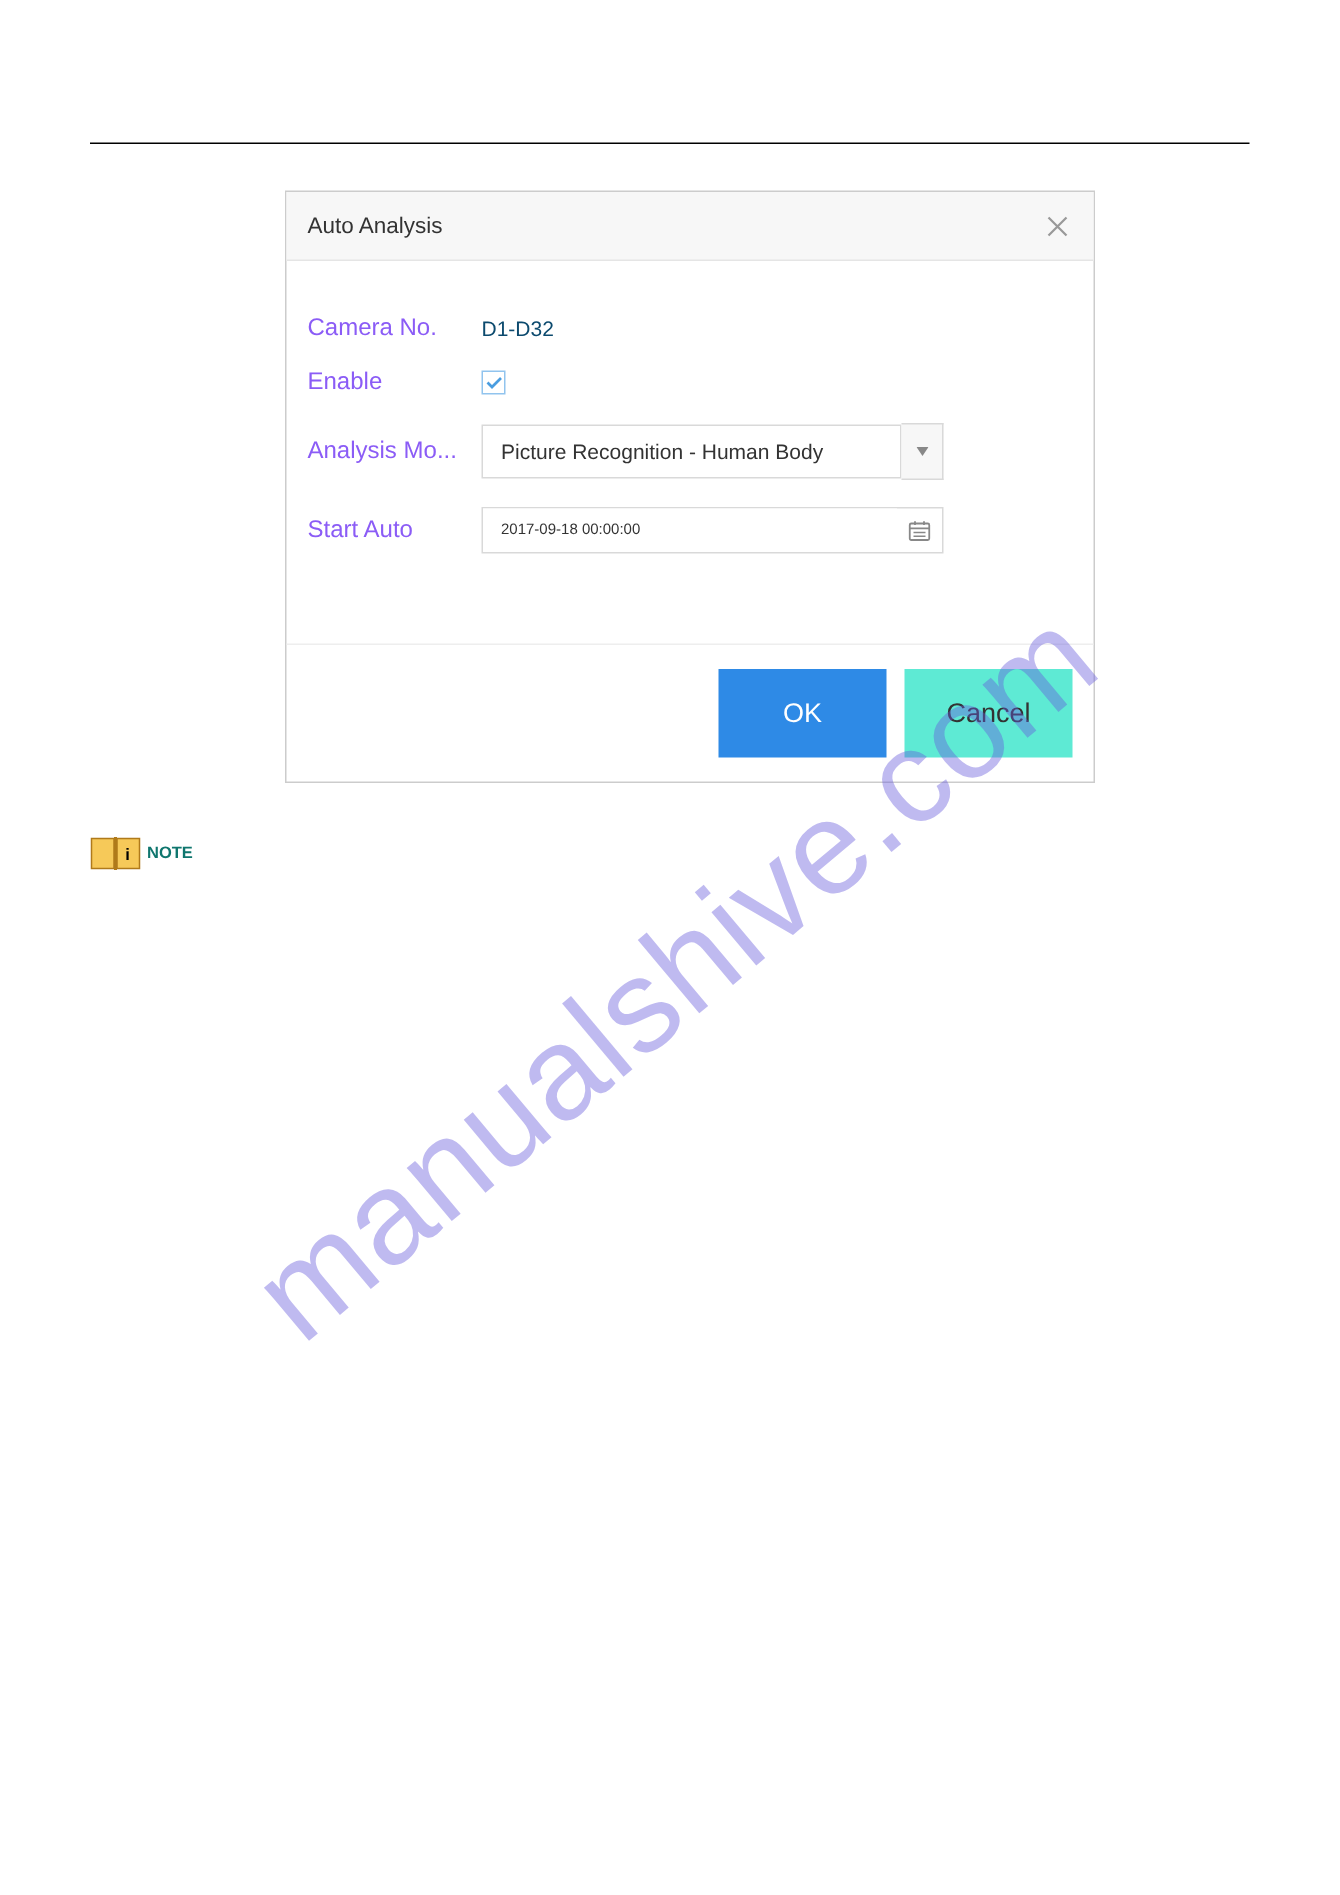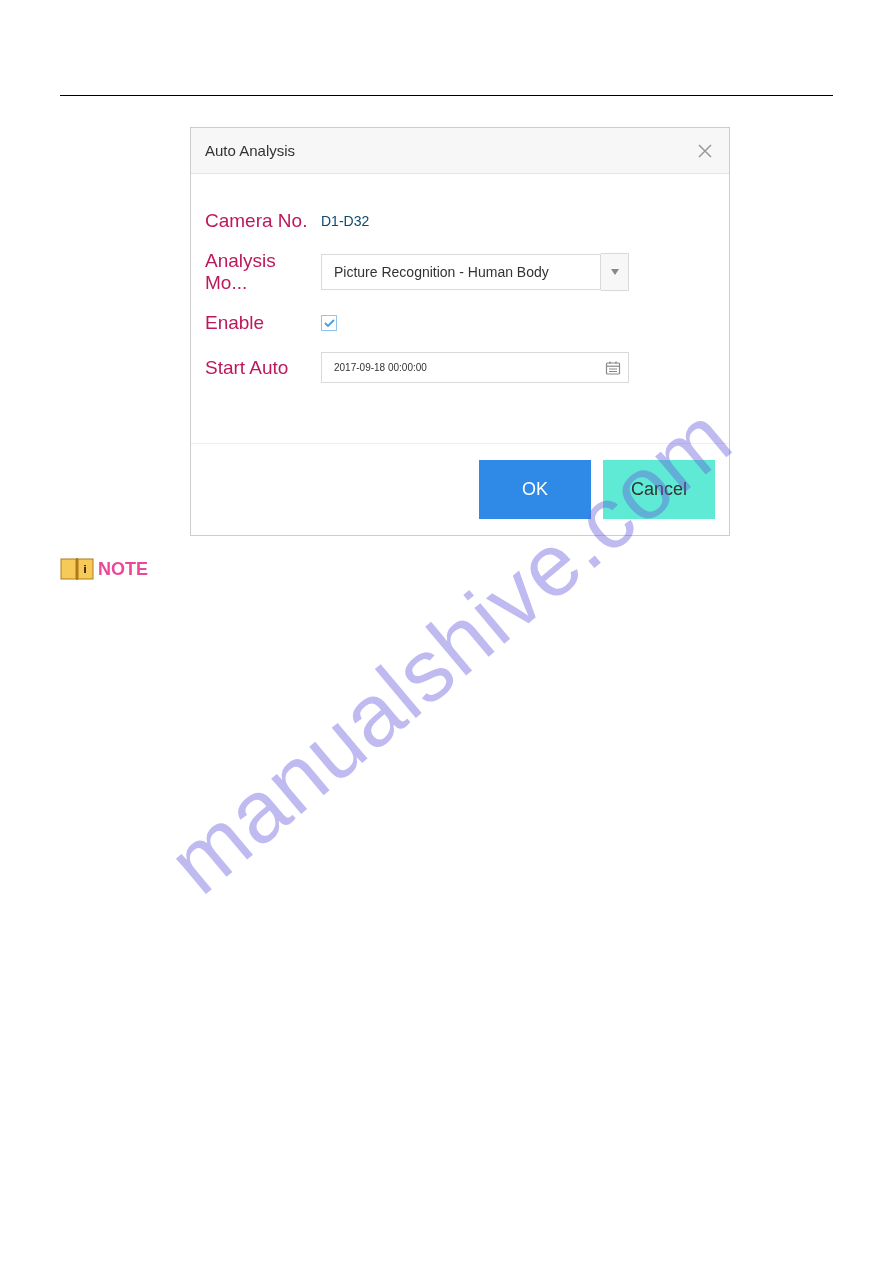--- a/index.html
+++ b/index.html
@@ -51,22 +51,22 @@
   .dialog-body {
     padding: 18px 14px 42px 14px;
   }
   .form-row {
     display: flex;
     align-items: center;
     margin: 18px 0;
   }
   .form-label {
     width: 116px;
-    font-size: 19px;
-    color: #be185d;
+    font-size: 16px;
+    color: #8b5cf6;
   }
   .form-value {
     font-size: 14px;
     color: #0c4a6e;
   }
   .select-wrap {
     display: flex;
     align-items: center;
     flex: 1;
     max-width: 308px;
@@ -150,23 +150,23 @@
     gap: 2px;
   }
   .note-icon {
     width: 36px;
     height: 26px;
     display: flex;
     align-items: center;
     justify-content: center;
   }
   .note-label {
-    font-size: 18px;
+    font-size: 11px;
     font-weight: bold;
-    color: #ec4899;
+    color: #0f766e;
   }
   .watermark {
     position: absolute;
     top: 300px;
     left: 100px;
     width: 700px;
     height: 700px;
     pointer-events: none;
     font-size: 88px;
     color: rgba(102, 90, 220, 0.42);
@@ -194,38 +194,38 @@
   </div>
 
   <div class="dialog-body">
 
     <div class="form-row">
       <span class="form-label">Camera No.</span>
       <span class="form-value">D1-D32</span>
     </div>
 
     <div class="form-row">
+      <span class="form-label">Enable</span>
+      <span class="checkbox">
+        <svg viewBox="0 0 11 9">
+            <path d="M1 4 L4 7 L10 1" stroke="#4a9de0" stroke-width="1.8" fill="none"></path>
+          </svg>
+      </span>
+    </div>
+
+    <div class="form-row">
       <span class="form-label">Analysis Mo...</span>
       <div class="select-wrap">
         <div class="select-input">Picture Recognition - Human Body</div>
         <div class="select-caret">
           <svg viewBox="0 0 8 6">
               <path d="M0 0 L8 0 L4 6 Z"></path>
             </svg>
         </div>
       </div>
-    </div>
-
-    <div class="form-row">
-      <span class="form-label">Enable</span>
-      <span class="checkbox">
-        <svg viewBox="0 0 11 9">
-            <path d="M1 4 L4 7 L10 1" stroke="#4a9de0" stroke-width="1.8" fill="none"></path>
-          </svg>
-      </span>
     </div>
 
     <div class="form-row">
       <span class="form-label">Start Auto</span>
       <div class="date-wrap">
         <input class="date-input" value="2017-09-18 00:00:00" style="">
         <span class="date-icon">
           <svg viewBox="0 0 16 16">
             <rect x="1.5" y="3" width="13" height="11" rx="1" fill="none" stroke="#888" stroke-width="1.2"></rect>
             <line x1="1.5" y1="6.2" x2="14.5" y2="6.2" stroke="#888" stroke-width="1.2"></line>

